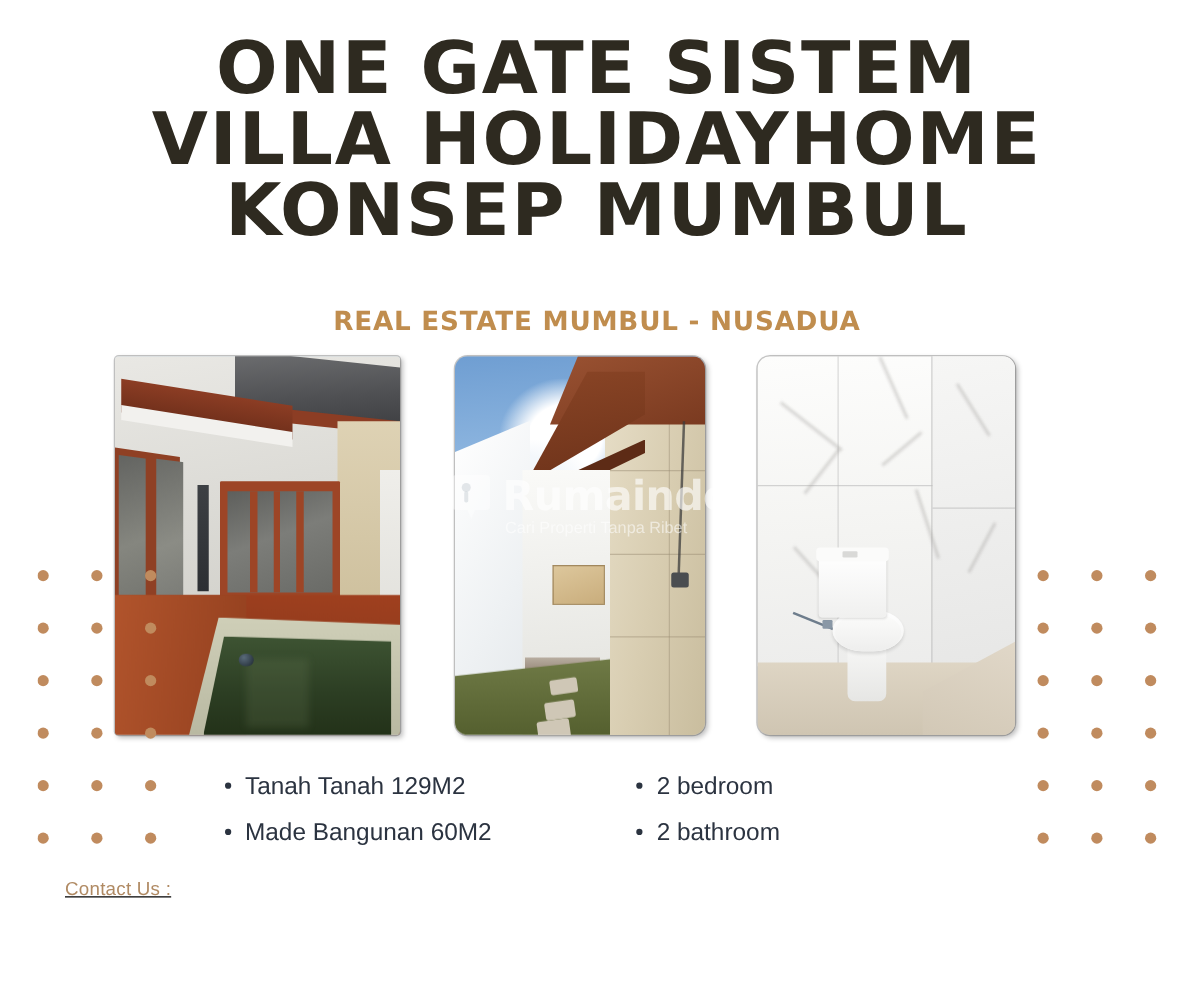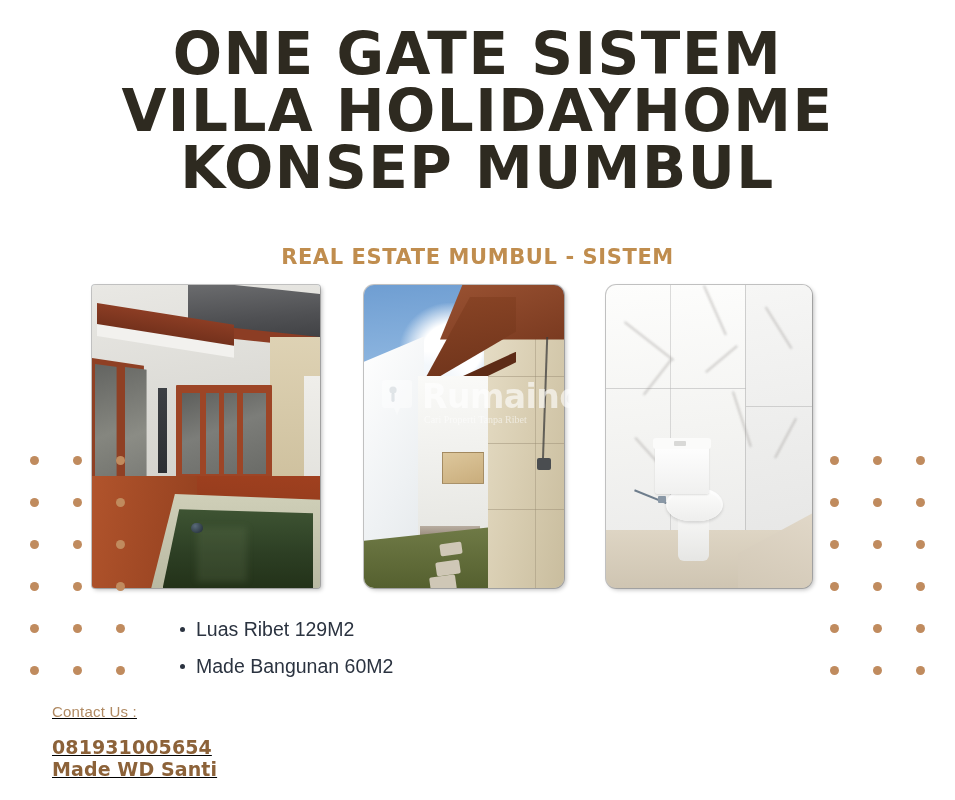--- a/index.html
+++ b/index.html
@@ -207,21 +207,21 @@
                     background: linear-gradient(180deg,#f6f6f5 0%,#e6e6e4 100%);
                     border-radius: 0 0 6px 6px; }
   .bath-hose      { left:13%; top:70%; width:20%; height:2px;
                     background:#6e7d8c; transform: rotate(22deg); }
   .bath-valve     { left:25%; top:69.5%; width:4%; height:2.4%;
                     background:#8a98a6; border-radius:1px; }
 
   
   .watermark {
     position: absolute;
-    left: 380px;
+    left: 360px;
     top: 378px;
     width: 200px;
     height: 52px;
     pointer-events: none;
   }
   .wm-icon {
     position: absolute; left: 0; top: 0; width: 34px; height: 40px;
     opacity: 0.55;
   }
   .wm-text {
@@ -229,22 +229,22 @@
     color: rgba(255,255,255,0.62);
     font-family: "DejaVu Sans", sans-serif;
     font-weight: 700;
     font-size: 33px;
     letter-spacing: -0.5px;
     white-space: nowrap;
   }
   .wm-sub {
     position: absolute; left: 44px; top: 36px;
     color: rgba(255,255,255,0.55);
-    font-family: Liberation Serif, serif;
-    font-size: 10px;
+    font-family: Liberation Sans, sans-serif;
+    font-size: 13px;
     white-space: nowrap;
   }
 
   
   .dotgrid { position: absolute; }
   .dotgrid .dot {
     position: absolute;
     width: 9px; height: 9px;
     border-radius: 50%;
     background: #c08b5e;
@@ -300,21 +300,21 @@
 </style>
 </head>
 <body>
 
 <div class="headline">
   <span class="hl-line l2">ONE GATE SISTEM</span>
   <span class="hl-line l1">VILLA HOLIDAYHOME</span>
   <span class="hl-line l3">KONSEP MUMBUL</span>
 </div>
 
-<div class="subtitle">REAL ESTATE MUMBUL - SISTEM</div>
+<div class="subtitle">REAL ESTATE MUMBUL - NUSADUA</div>
 
 <div class="photo" id="photo-pool">
   <div class="scene">
     <div class="p pool-sky"></div>
     <div class="p pool-wallback"></div>
     <div class="p pool-roof"></div>
     <div class="p pool-roof-trim"></div>
     <div class="p pool-eave"></div>
     <div class="p pool-eave2"></div>
     <div class="p pool-wall-r"></div>
@@ -442,28 +442,34 @@
     <span class="dot" style="left: 86px; top: 168px; background: rgb(192, 139, 94);"></span>
     <span class="dot" style="left: 0px; top: 210px; background: rgb(192, 139, 94);"></span>
     <span class="dot" style="left: 43px; top: 210px; background: rgb(192, 139, 94);"></span>
     <span class="dot" style="left: 86px; top: 210px; background: rgb(192, 139, 94);"></span>
   </div>
 
 <div class="features">
   <div class="feat-col">
     <div class="feat-item">
       <span class="feat-bullet"></span>
-      <span>Luas Ribet 129M2</span>
+      <span>Tanah Tanah 129M2</span>
     </div>
     <div class="feat-item">
       <span class="feat-bullet"></span>
       <span>Made Bangunan 60M2</span>
     </div>
   </div>
+  <div class="feat-col">
+    <div class="feat-item">
+      <span class="feat-bullet"></span>
+      <span>2 bedroom</span>
+    </div>
+    <div class="feat-item">
+      <span class="feat-bullet"></span>
+      <span>2 bathroom</span>
+    </div>
+  </div>
 </div>
 
 <div class="contact">
   <div class="contact-label">Contact Us :</div>
-  <div class="contact-block">
-    <div class="contact-phone">081931005654</div>
-    <div class="contact-name">Made WD Santi</div>
-  </div>
 </div>
 
 </body></html>

